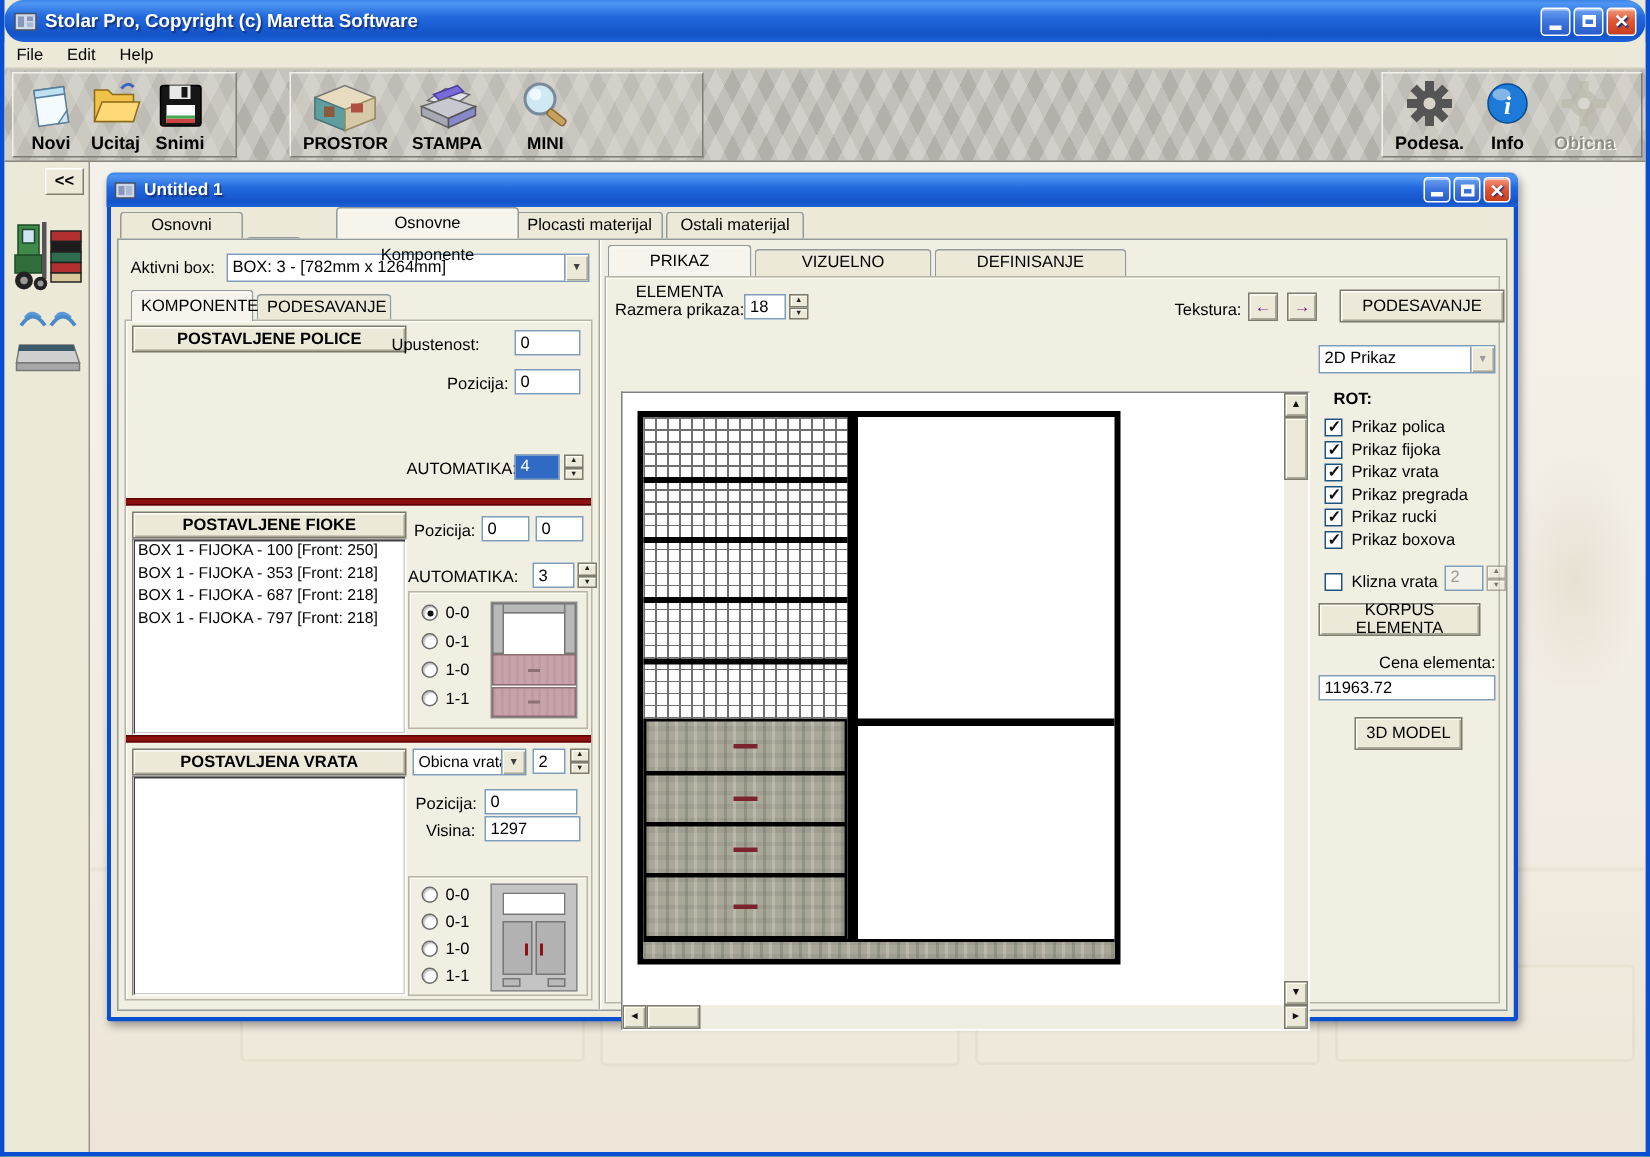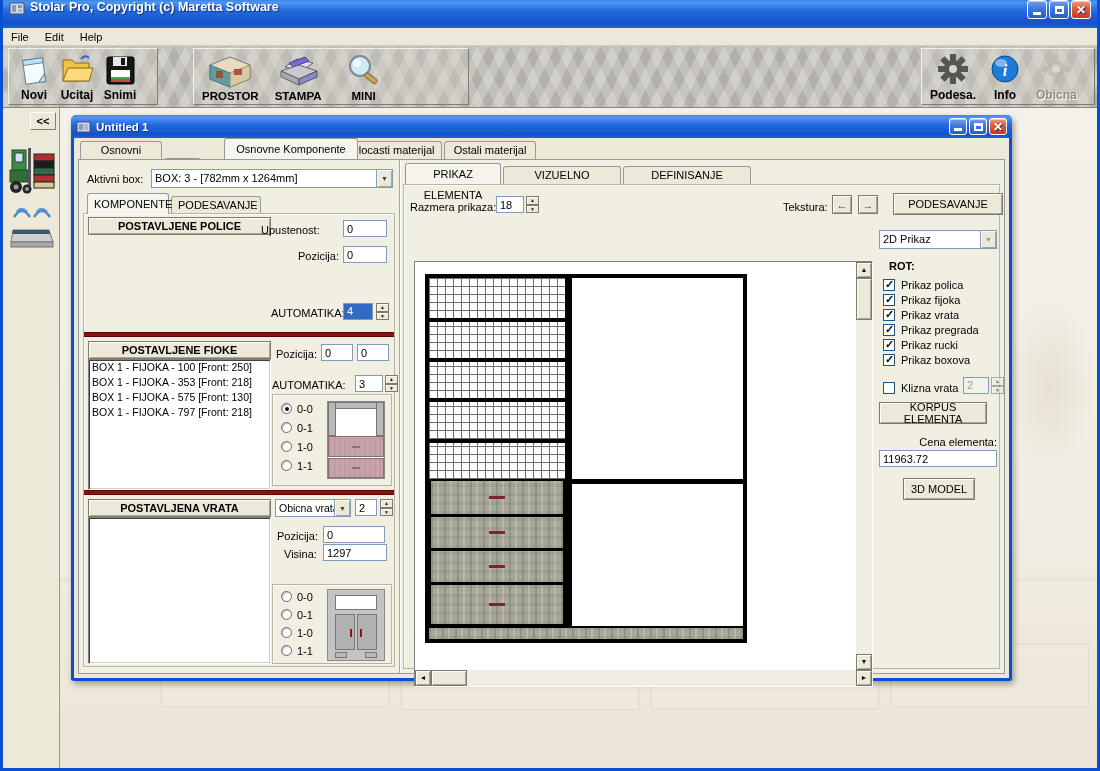--- a/index.html
+++ b/index.html
@@ -5,22 +5,22 @@
   html,body{margin:0;padding:0;background:#3a6ea5;}
   *{box-sizing:border-box;}
   #app{position:relative;width:1100px;height:771px;background:#ece9d8;overflow:hidden;
        font-family:"Liberation Sans",sans-serif;font-size:11px;color:#000;
        border-left:3px solid #0a4fd0;border-right:3px solid #0a4fd0;border-bottom:3px solid #0a4fd0;}
   .abs{position:absolute;}
 
   
   .titlebar{left:0;top:0;right:0;height:28px;
     background:linear-gradient(180deg,#3a84e8 0%,#4f96f2 8%,#2268dd 40%,#1453c8 82%,#1d61d8 100%);
-    display:flex;padding:0 6px;color:#fff;font-weight:bold;font-size:12.5px;
-    text-shadow:1px 1px 1px #10307a;}
+    display:flex;align-items:center;padding:0 6px;color:#fff;font-weight:bold;font-size:12.5px;
+    text-shadow:1px 1px 1px #10307a;border-radius:13px;}
   .tb-btn{width:20px;height:19px;border-radius:3px;border:1px solid #fff;margin-left:2px;
     display:flex;align-items:center;justify-content:center;color:#fff;font-size:10px;font-weight:bold;
     background:linear-gradient(180deg,#6aa0ef 0%,#3c74dd 50%,#2a5cc8 100%);box-shadow:inset 0 1px 0 rgba(255,255,255,.5);}
   .tb-close{background:linear-gradient(180deg,#f0997e 0%,#e25936 45%,#c83c1a 100%);}
   .glyph-min{align-self:flex-end;margin-bottom:3px;width:8px;height:3px;background:#fff;}
   .glyph-max{width:9px;height:8px;border:2px solid #fff;border-top-width:3px;}
   .glyph-x{font-size:12px;line-height:10px;font-weight:bold;}
 
   
   .menubar{left:0;top:28px;right:0;height:18px;background:#ece9d8;border-bottom:1px solid #cfcdbd;display:flex;align-items:center;}
@@ -313,21 +313,21 @@
         </div>
       <div class="tb-btn tb-close">
           <span class="glyph-x">✕</span>
         </div>
     </div>
 
     <div class="doc-client">
 
       <div class="tab" style="left:6px;top:3px;width:82px">Osnovni podaci</div>
       <div class="tab" style="left:90px;top:20px;width:37px">Materijal</div>
-      <div class="tab active" style="left:150px;top:3px;width:134px">Osnovne Komponente</div>
+      <div class="tab active" style="left:150px;top:3px;width:122px">Osnovne Komponente</div>
       <div class="tab" style="left:270px;top:3px;width:98px">Plocasti materijal</div>
       <div class="tab" style="left:370px;top:3px;width:92px">Ostali materijal</div>
 
       <div class="abs" style="left:4px;top:21px;right:4px;bottom:4px;border:1px solid #919b9c;background:#f1eee2">
 
         <div class="lab" style="left:8px;top:13px">Aktivni box:</div>
         <div class="combo abs" style="left:72px;top:9px;width:242px;height:19px">
           <div class="val">BOX: 3 - [782mm  x  1264mm]</div>
           <div class="drop">▼</div>
         </div>
@@ -348,21 +348,21 @@
           <div>▲</div>
             <div>▼</div>
         </div>
 
         <div class="sep" style="left:5px;top:172px;width:310px"></div>
 
         <div class="btn hdrbtn abs" style="left:9px;top:181px;width:183px;height:18px">POSTAVLJENE FIOKE</div>
         <div class="listbox abs" style="left:9px;top:199px;width:183px;height:131px">
           <div class="li">BOX 1 - FIJOKA - 100 [Front: 250]</div>
           <div class="li">BOX 1 - FIJOKA - 353 [Front: 218]</div>
-          <div class="li">BOX 1 - FIJOKA - 575 [Front: 130]</div>
+          <div class="li">BOX 1 - FIJOKA - 687 [Front: 218]</div>
           <div class="li">BOX 1 - FIJOKA - 797 [Front: 218]</div>
         </div>
         <div class="lab" style="left:197px;top:188px">Pozicija:</div>
         <input class="field abs" style="left: 242px; top: 184px; width: 32px;" value="0">
         <input class="field abs" style="left: 278px; top: 184px; width: 32px;" value="0">
         <div class="lab" style="left:193px;top:219px">AUTOMATIKA:</div>
         <input class="field abs" style="left: 276px; top: 215px; width: 28px;" value="3">
         <div class="spin" style="left:306px;top:215px;height:17px">
           <div>▲</div>
             <div>▼</div>

